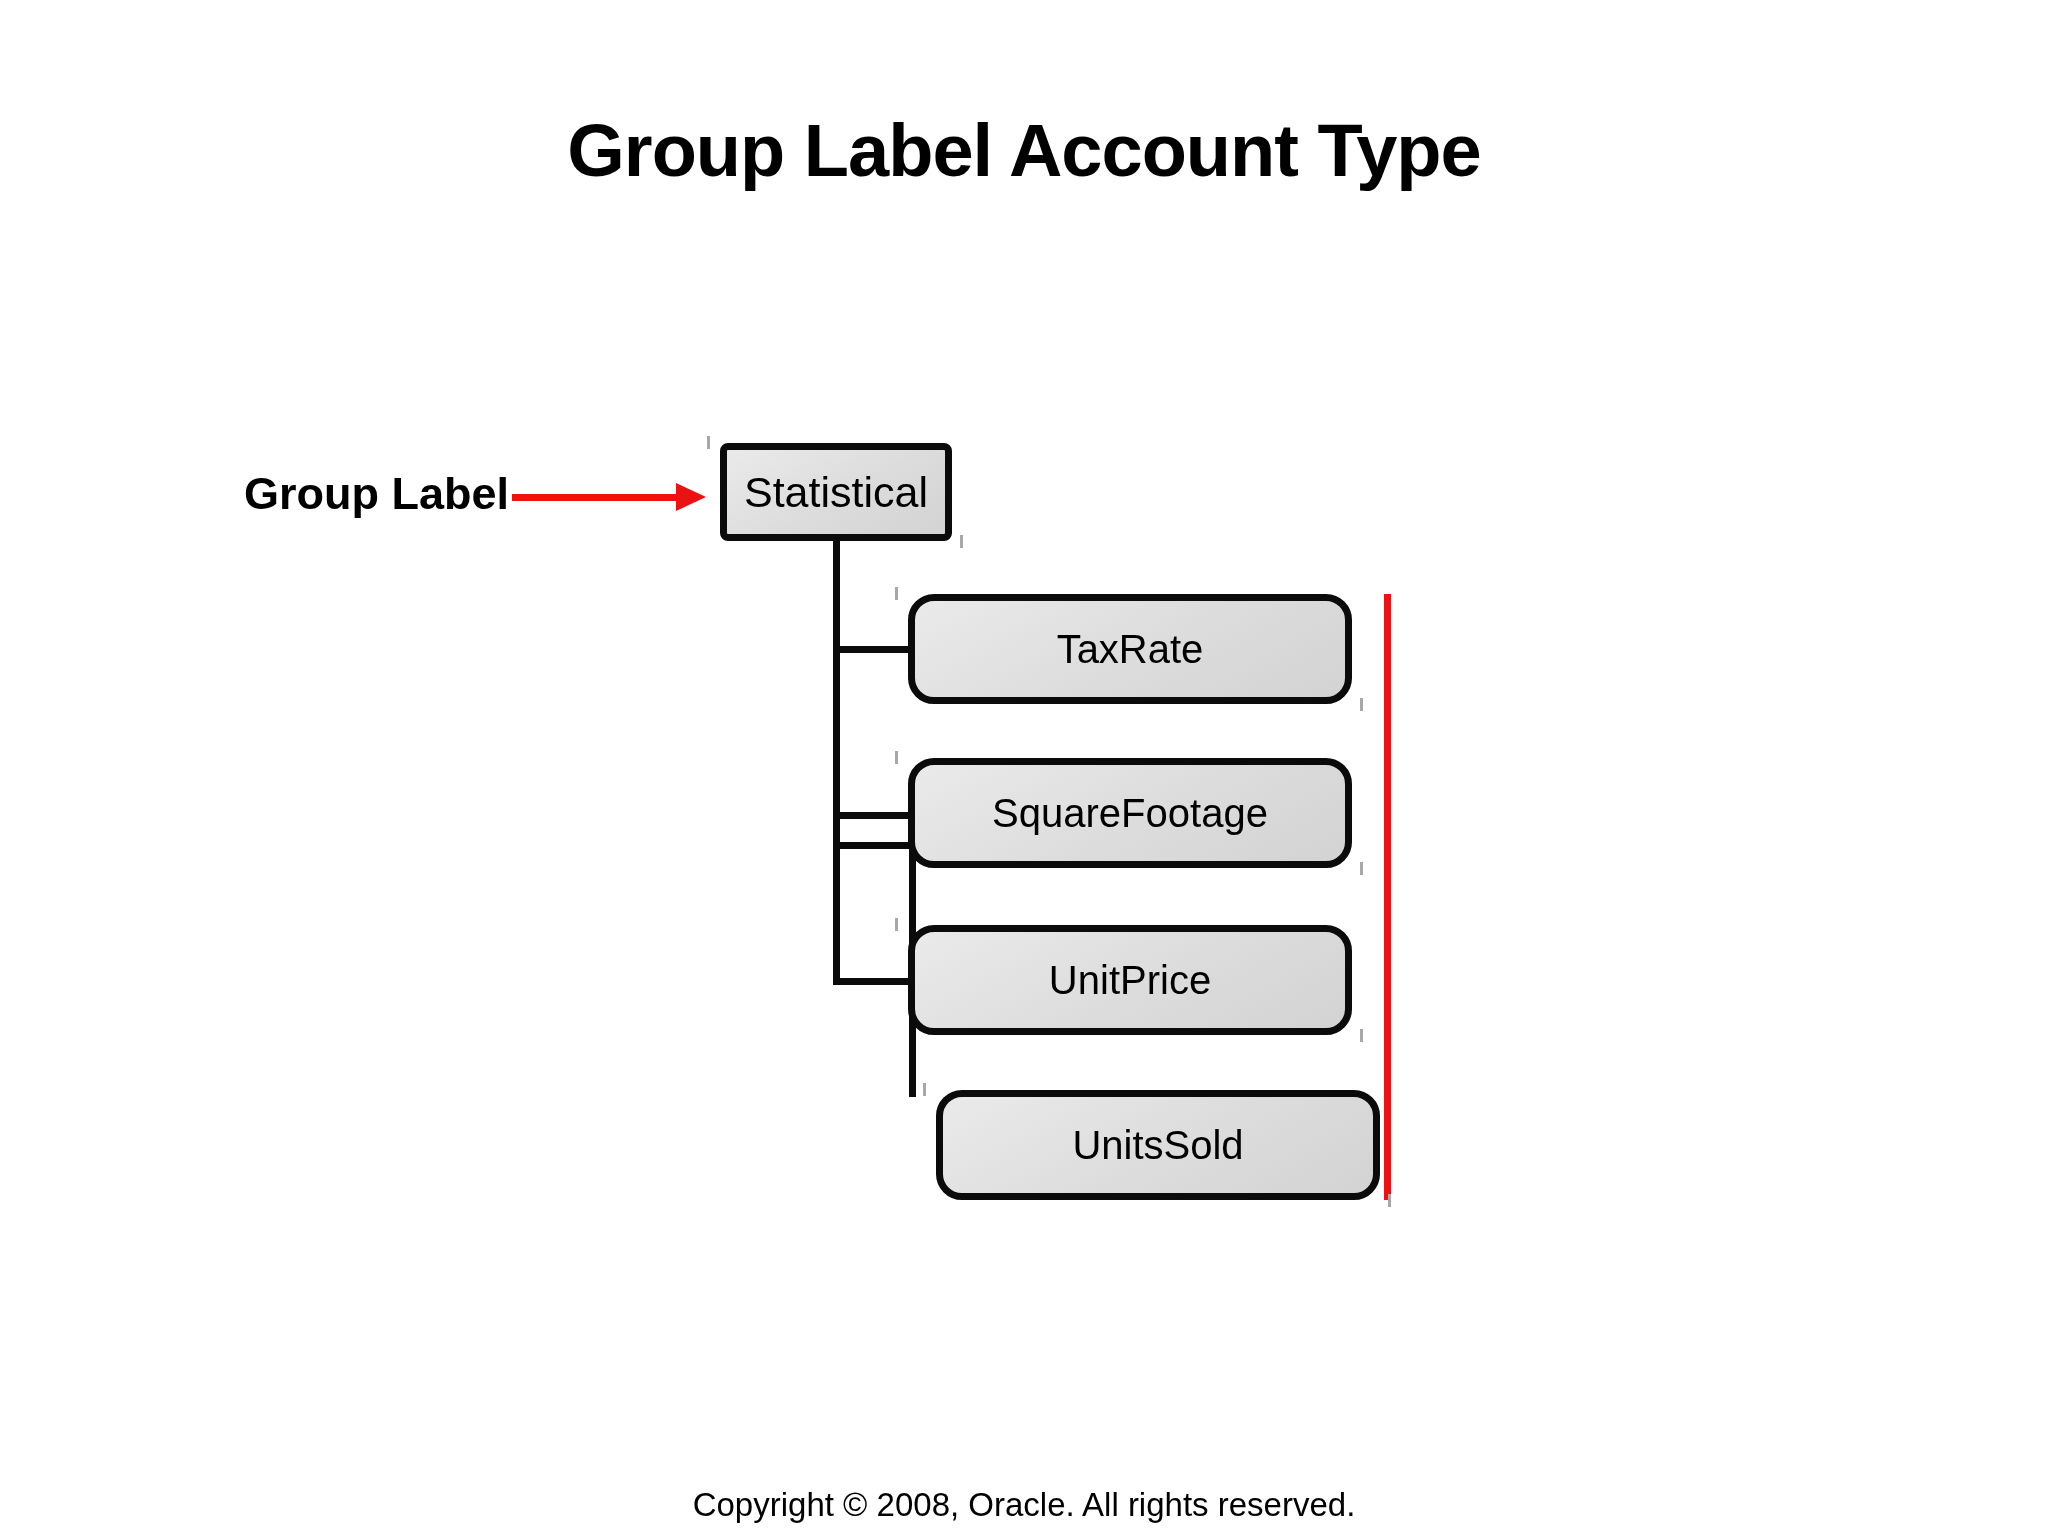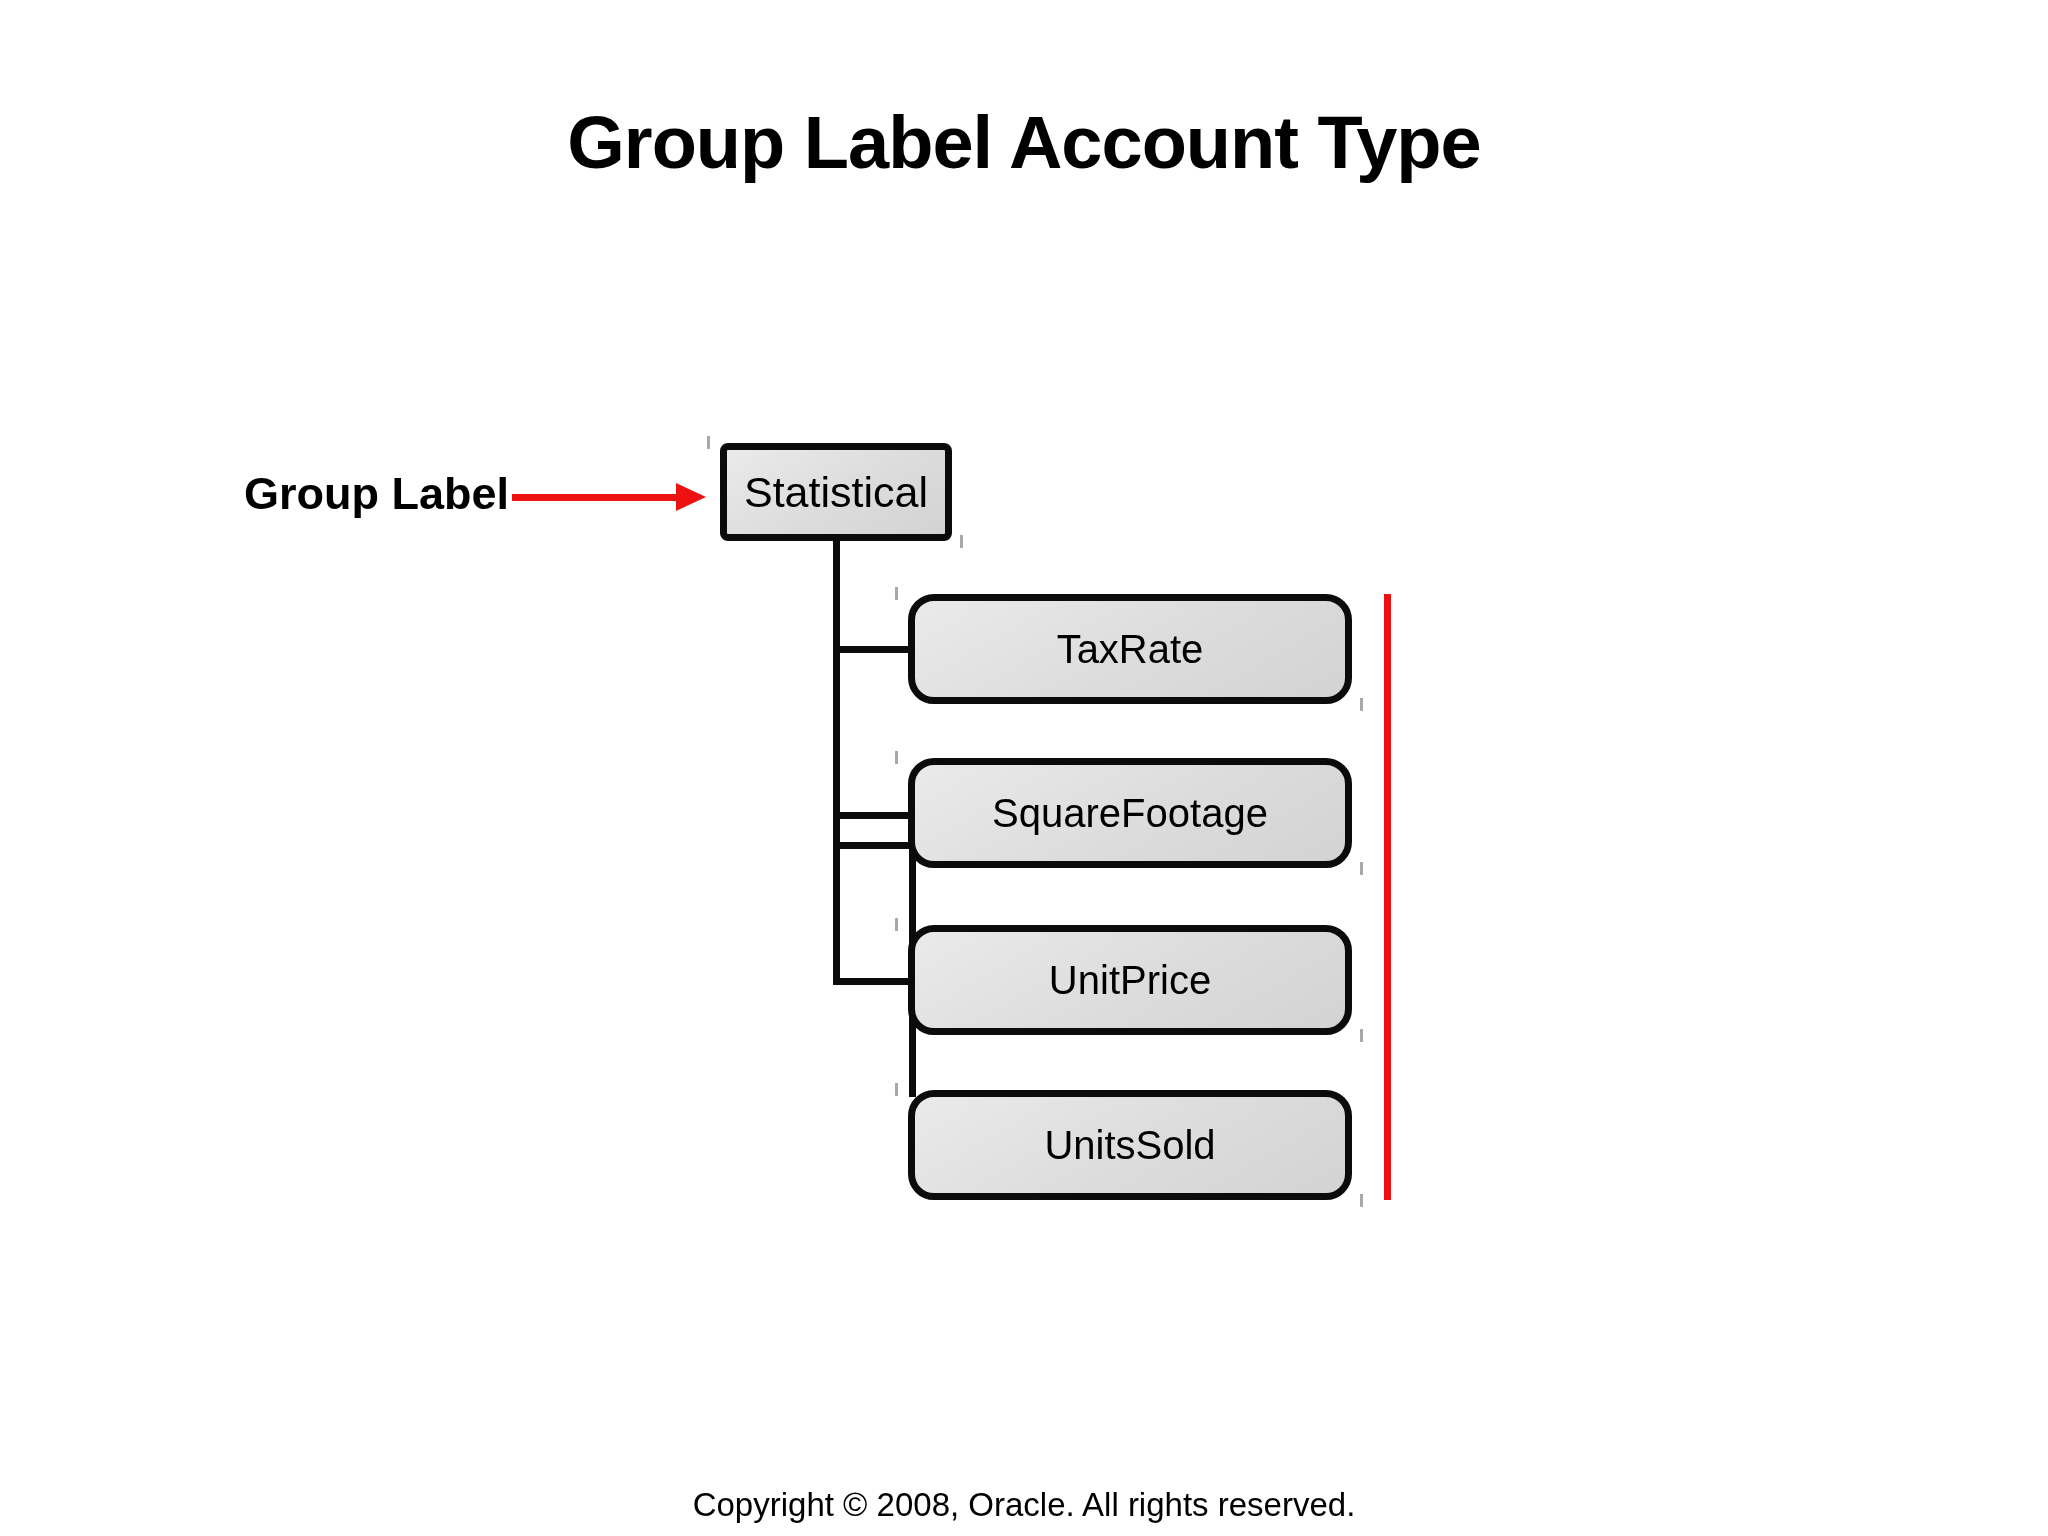--- a/index.html
+++ b/index.html
@@ -13,21 +13,21 @@
     height: 1536px;
     overflow: hidden;
     background: var(--page_bg, #ffffff);
     font-family: "Liberation Sans", "DejaVu Sans", sans-serif;
     color: var(--text_black, #000000);
   }
 
   
   .title {
     position: absolute;
-    left: 0; top: 100px;
+    left: 0; top: 108px;
     width: 2048px;
     text-align: center;
     font-size: 74px;
     font-weight: bold;
     letter-spacing: -1px;
   }
   .group-label {
     position: absolute;
     left: 244px; top: 468px;
     width: 276px;
@@ -121,21 +121,21 @@
   }
   .node-root {
     left: 720px; top: 443px;
     width: 232px; height: 98px;
     border-radius: 8px;
     font-size: 43px;
   }
   .node-c1 { left: 908px; top: 594px;  width: 444px; height: 110px; }
   .node-c2 { left: 908px; top: 758px;  width: 444px; height: 110px; }
   .node-c3 { left: 908px; top: 925px;  width: 444px; height: 110px; }
-  .node-c4 { left: 908px; top: 1090px; width: 444px; height: 110px; }
+  .node-c4 { left: 936px; top: 1090px; width: 444px; height: 110px; }
 </style>
 </head>
 <body>
 
 <div class="stage">
 
   <div class="title">Group Label Account Type</div>
 
   <div class="group-label">Group Label</div>
   <div class="arrow-shaft"></div>

